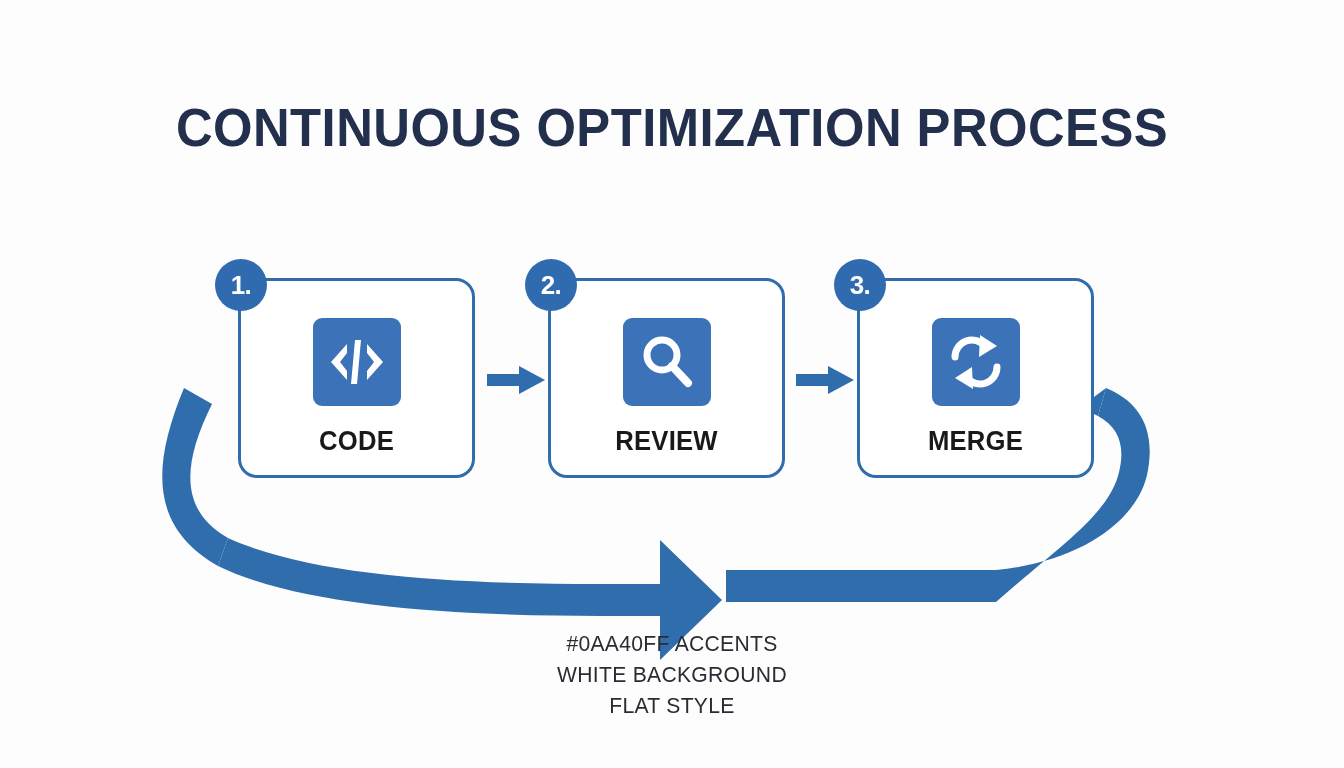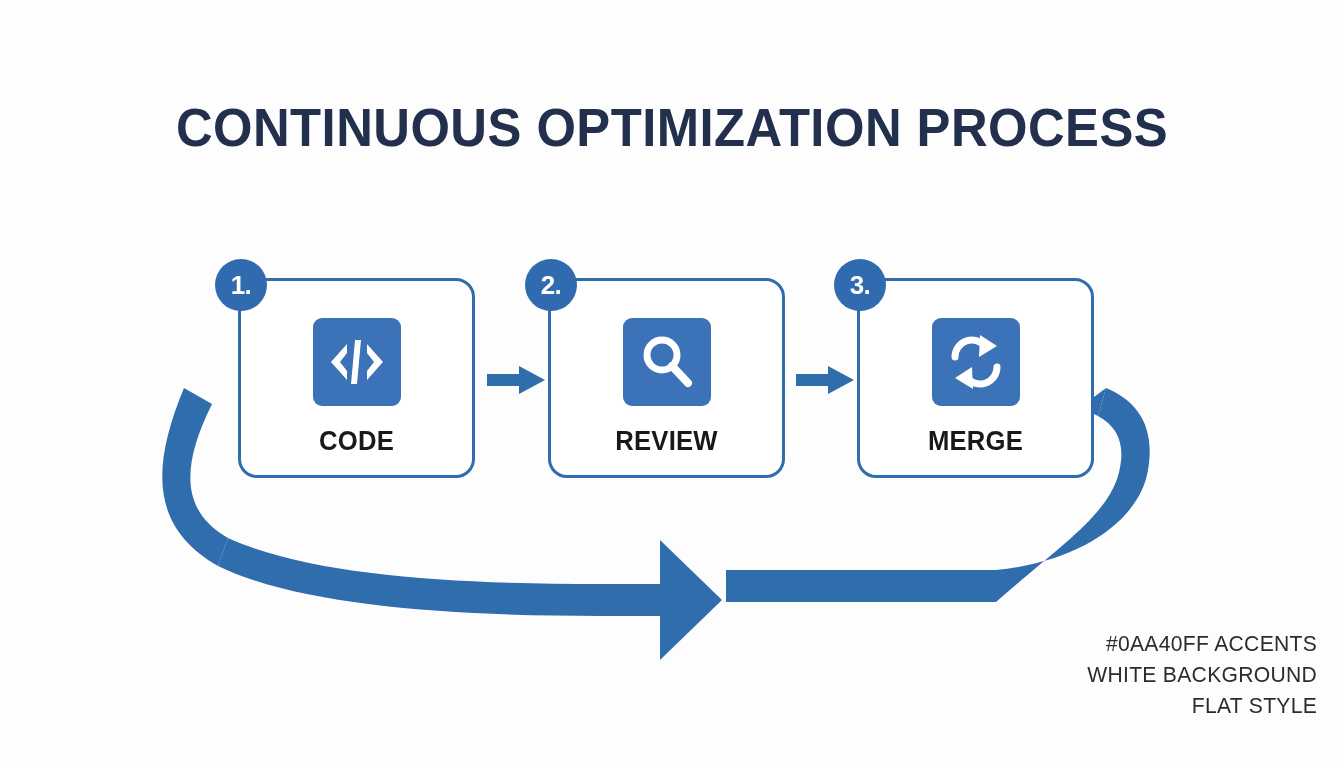--- a/index.html
+++ b/index.html
@@ -126,21 +126,21 @@
   }
   #connector-arrow-1 { left: 487px; }
   #connector-arrow-2 { left: 796px; }
 
   
   #caption-block {
     position: absolute;
     left: 0;
     top: 628px;
     width: 1344px;
-    text-align: right;
+    text-align: center;
     z-index: 4;
   }
   .caption-line {
     font-family: "Liberation Sans", sans-serif;
     font-size: 22px;
     line-height: 31px;
     color: #2b2b33;
     letter-spacing: 0.3px;
     transform: scaleX(0.96);
   }

